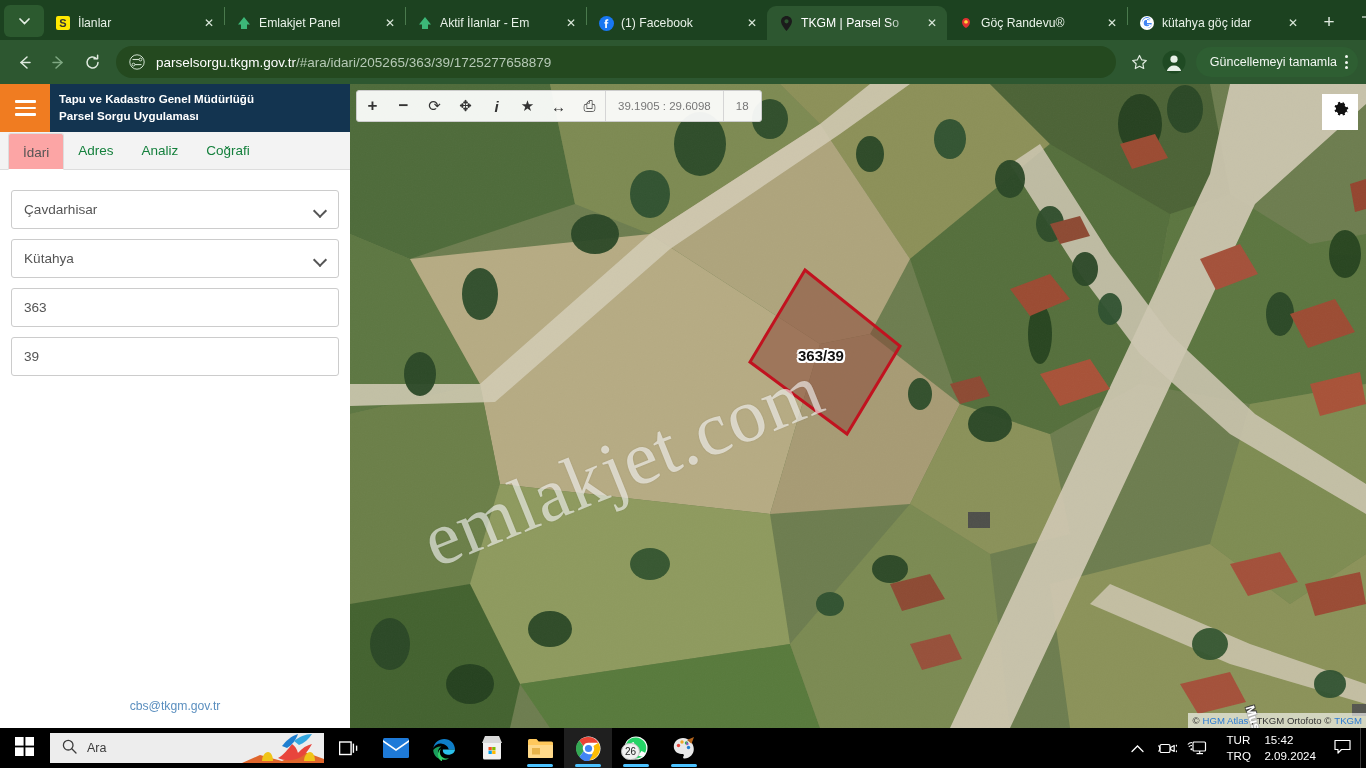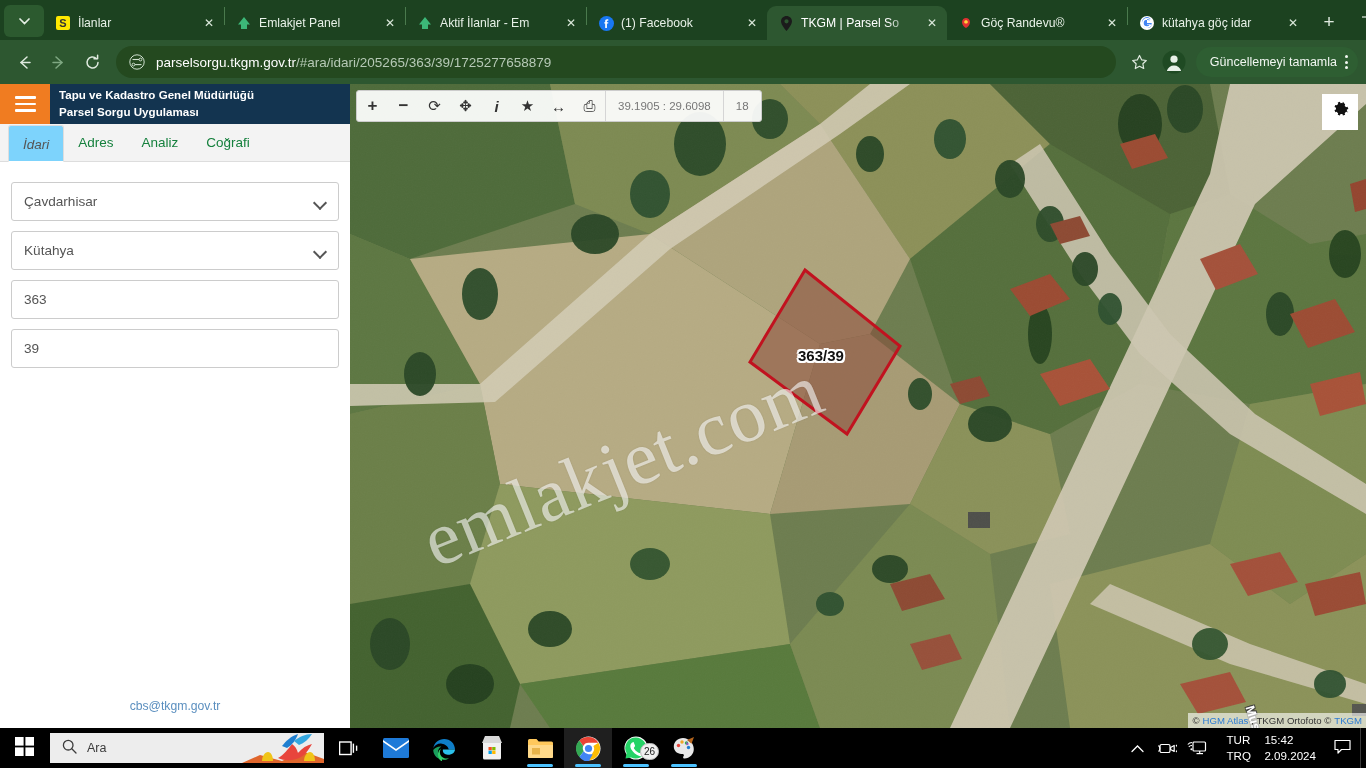--- a/index.html
+++ b/index.html
@@ -71,31 +71,31 @@
     color: #f2f7f2; font-size: 12.5px; cursor: pointer; margin-left: 4px;
   }
   .kebab { display:flex; flex-direction:column; gap:2.5px; align-items:center; }
   .kebab i { width:3px;height:3px;background:#f2f7f2;border-radius:50%; display:block; }
 
   
   #page { position: absolute; top: 84px; left: 0; width: 1366px; height: 644px; background: #fff; display: flex; }
 
   
   #sidebar { width: 350px; height: 644px; background: #fff; position: relative; display: flex; flex-direction: column; }
-  #app-header { height: 40px; display: flex; background: #133450; flex: none; }
+  #app-header { height: 48px; display: flex; background: #133450; flex: none; }
   #burger { width: 50px; background: #f07c21; display: flex; align-items: center; justify-content: center; cursor: pointer; flex:none; }
   #burger .bars { width: 21px; display:flex; flex-direction:column; gap:4px; }
   #burger .bars i { display:block; height:2.6px; background:#fff; border-radius:1px; }
   #app-titles { flex:1; display:flex; flex-direction:column; justify-content:center; padding-left: 9px; }
   #app-titles .t1 { font-size: 11.6px; color: #ffffff; font-weight: bold; line-height: 1.45; }
   #app-titles .t2 { font-size: 11.6px; color: #ffffff; font-weight: bold; line-height: 1.45; }
 
   #tabs-row { height: 38px; background: #f3f3f3; border-bottom: 1px solid #ddd; display: flex; align-items: flex-end; padding-left: 8px; flex:none; }
   .ptab { padding: 0 14px; height: 37px; line-height: 37px; font-size: 13.5px; color: #15803d; cursor: pointer; }
-  .ptab.active { background: #7dd3fc; color: #555; border: 1px solid #ddd; border-bottom: 1px solid #fff; border-radius: 3px 3px 0 0; margin-bottom: -1px; font-style: italic; }
+  .ptab.active { background: #fca5a5; color: #555; border: 1px solid #ddd; border-bottom: 1px solid #fff; border-radius: 3px 3px 0 0; margin-bottom: -1px; }
 
   #form { padding: 20px 11px 0 11px; }
   .fld { width: 328px; height: 39px; border: 1px solid #ccc; border-radius: 3px; margin-bottom: 10px; background: #fff; display: flex; align-items: center; padding: 0 12px; position: relative; }
   .fld span.val { font-size: 13.6px; color: #555; }
   .fld.sel::after {
     content: ""; position: absolute; right: 13px; top: 15px;
     width: 8px; height: 8px; border-right: 2px solid #555; border-bottom: 2px solid #555;
     transform: rotate(45deg);
   }
   #sorgula {
@@ -160,21 +160,21 @@
   #searchbox {
     width: 274px; height: 30px; background: #ededed; margin-left: 2px;
     display: flex; align-items: center; padding-left: 12px; gap: 10px; cursor: text;
     position: relative; overflow: hidden; flex:none;
   }
   #searchbox .sbtxt { font-size: 12.5px; color: #3c3c3c; }
   .tbicon { width: 48px; height: 40px; display: flex; align-items: center; justify-content: center; cursor: pointer; position: relative; flex:none; }
   .tbicon.running::after { content:""; position:absolute; bottom:1px; left:11px; width:26px; height:3px; background:#4cc2ff; border-radius:2px; }
   .tbicon.active { background: rgba(255,255,255,0.12); }
   .badge {
-    position: absolute; right: 1px; bottom: 8px; min-width: 17px; height: 17px; border-radius: 9px;
+    position: absolute; right: 20px; bottom: 8px; min-width: 17px; height: 17px; border-radius: 9px;
     background: #f0f0f0; color: #202020; font-size: 10px; display: flex; align-items: center; justify-content: center;
     padding: 0 3px; border: 1px solid #bbb;
   }
   #tray { margin-left: auto; display: flex; align-items: center; height: 40px; color: #fff; }
   .trayicon { width: 30px; height: 40px; display: flex; align-items: center; justify-content: center; cursor: pointer; }
   #clock { display: flex; flex-direction: column; justify-content: center; padding: 0 8px 0 6px; cursor: pointer; }
   #clock .cl-row { display: flex; gap: 12px; font-size: 11.6px; color: #fff; line-height: 1.42; }
   #clock .kbd { width: 26px; margin-left: 8px; }
   #notif { width: 36px; height: 40px; display: flex; align-items: center; justify-content: center; cursor: pointer; }
   #showdesk { width: 6px; height: 40px; border-left: 1px solid #3a3a3a; }

